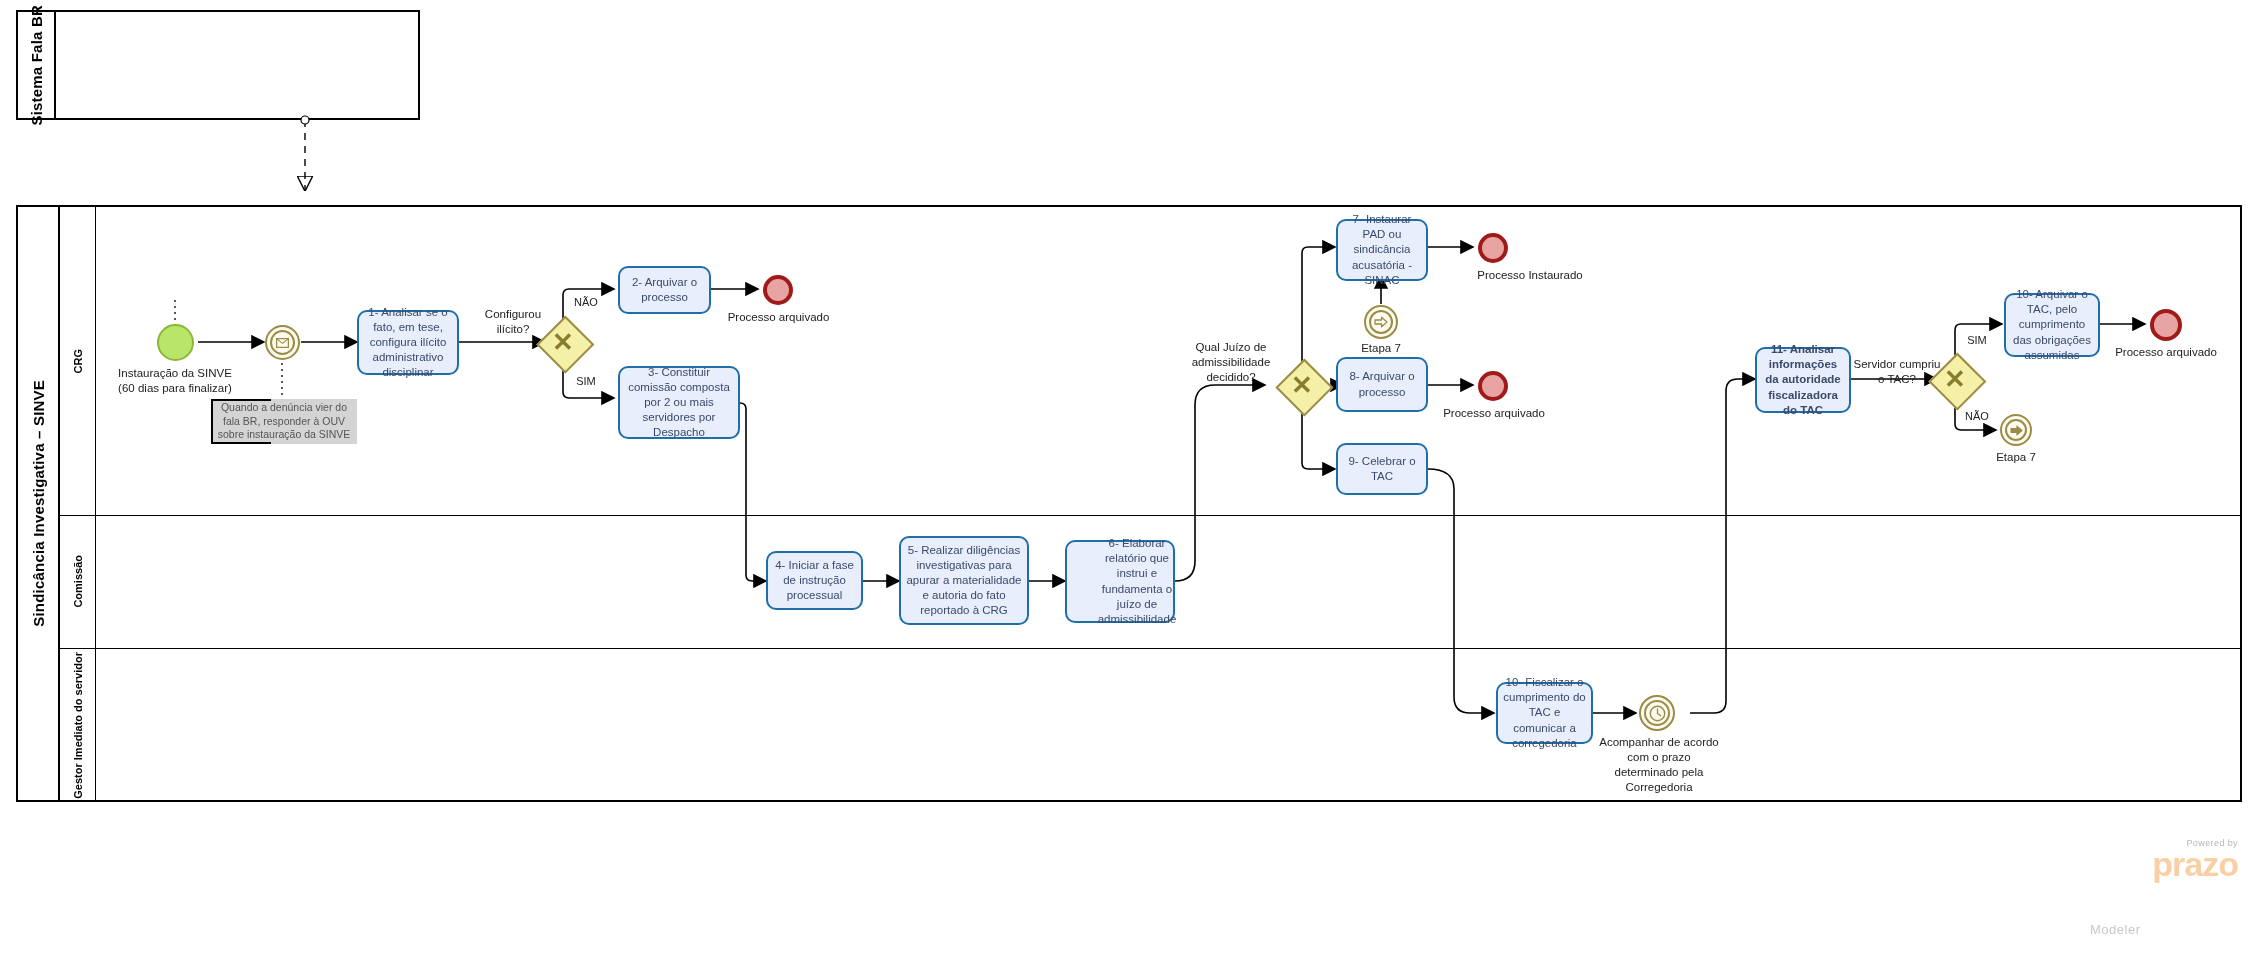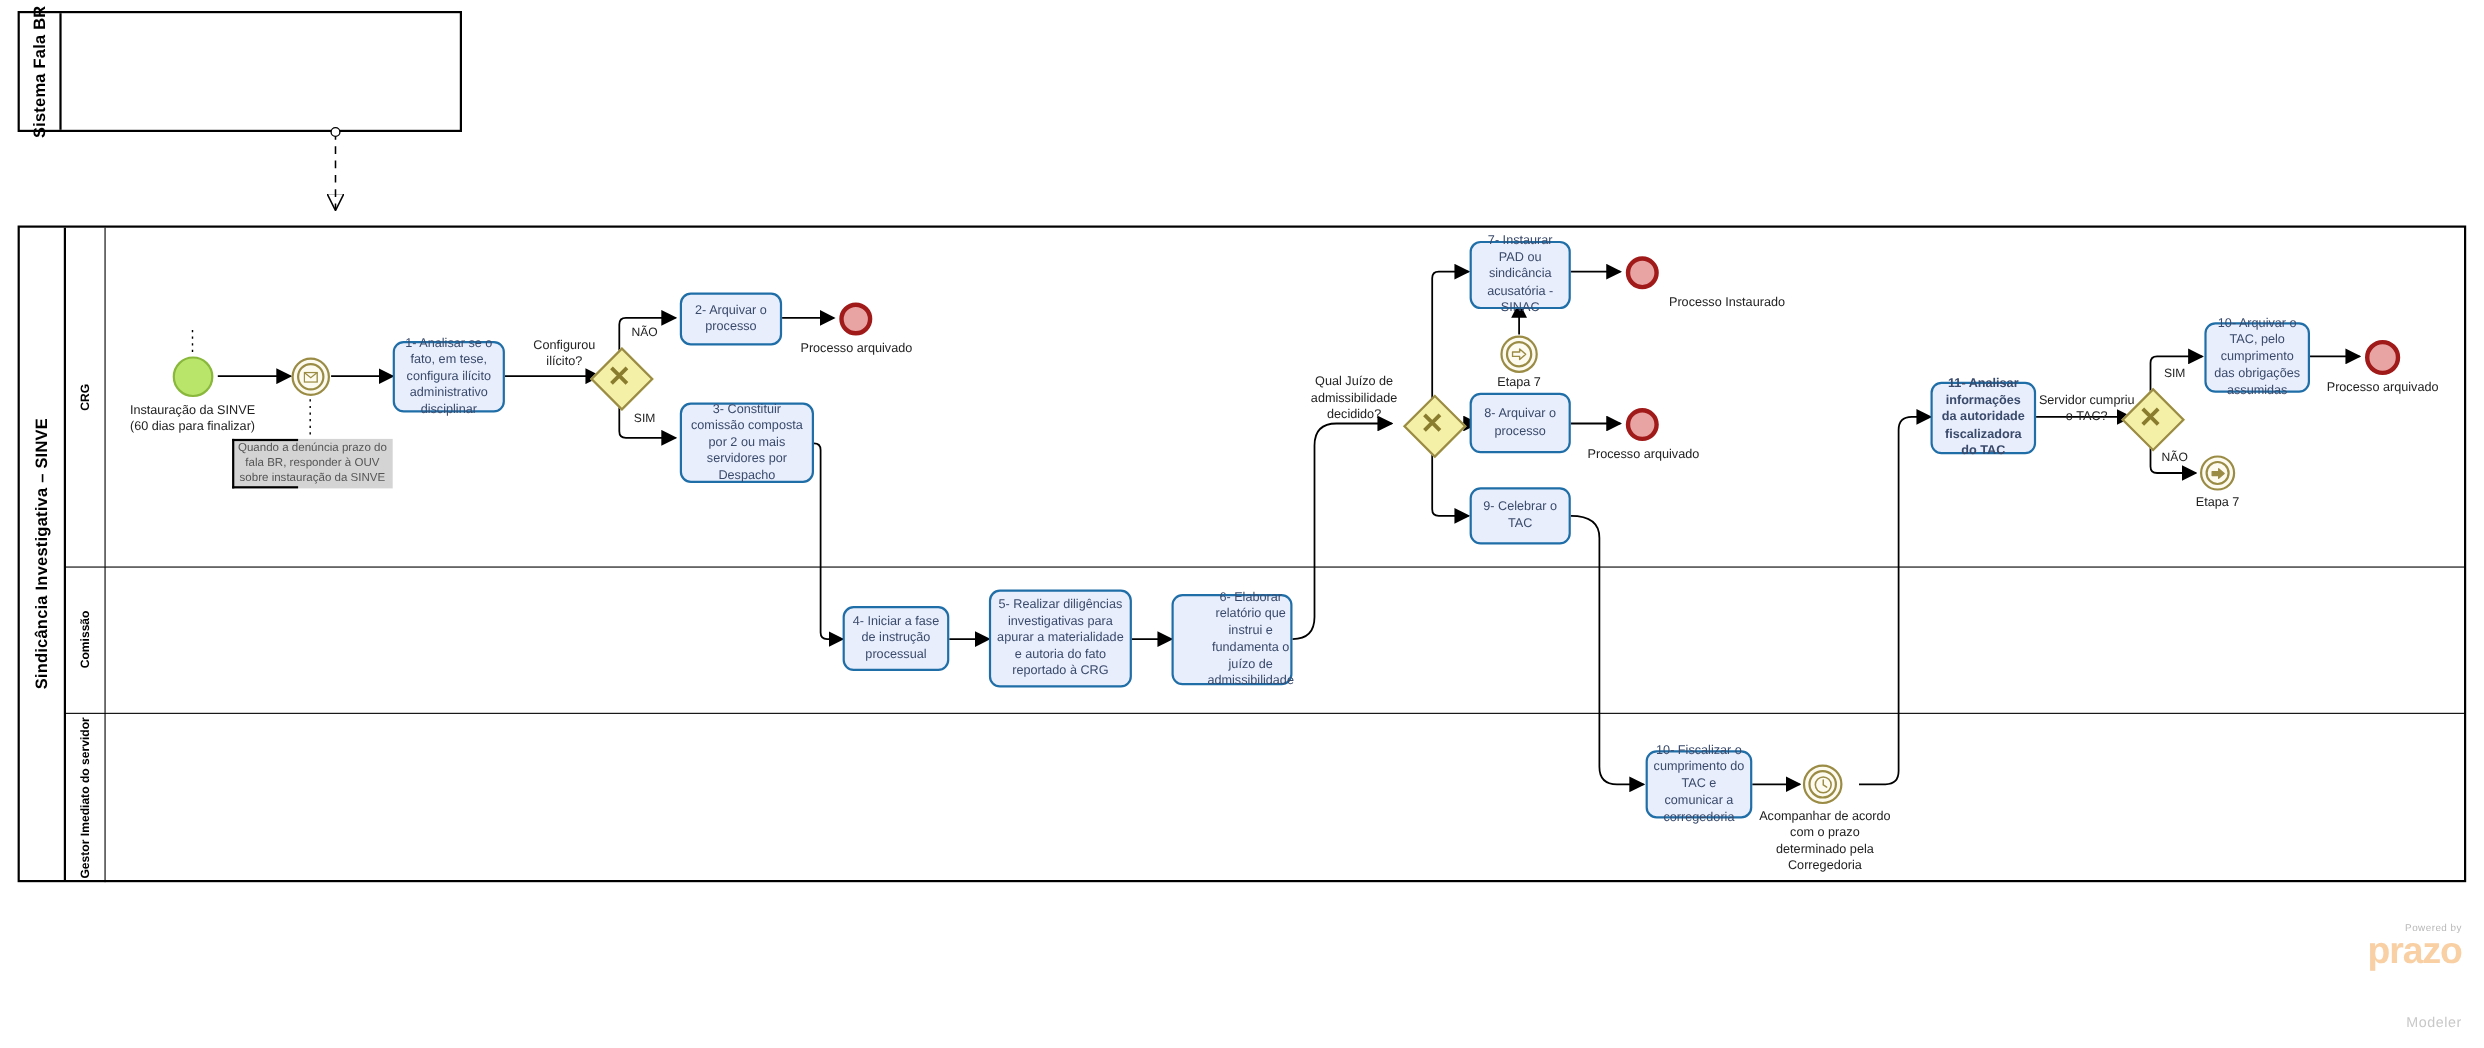--- a/index.html
+++ b/index.html
@@ -155,41 +155,41 @@
 
     <path d="M175,300 L175,322" stroke="#000" stroke-width="1.3" fill="none" stroke-dasharray="2,4"></path>
 
     <path d="M282,363 L282,403" stroke="#000" stroke-width="1.3" fill="none" stroke-dasharray="2,4"></path>
   </svg>
 
 
   <div class="note" style="left:211px;top:399px;width:146px;height:45px;">
     <div class="cap"></div>
     <div class="cap2"></div>
-    <span>Quando a denúncia prazo do fala BR, responder à OUV sobre instauração da SINVE</span>
+    <span>Quando a denúncia vier do fala BR, responder à OUV sobre instauração da SINVE</span>
   </div>
 
   <div class="ev ev-start" style="left:157px;top:324px;width:37px;height:37px;"></div>
   <div class="lbl" style="left:95px;top:366px;width:160px;">Instauração da SINVE
 (60 dias para finalizar)</div>
 
   <div class="ev ev-int" style="left:265px;top:325px;width:35px;height:35px;">
     <div class="ev-ic">
       <svg width="13" height="10" viewBox="0 0 13 10">
         <rect x="0.6" y="0.6" width="11.8" height="8.8" fill="none" stroke="#9a8b45" stroke-width="1.3"></rect>
         <path d="M0.6,0.6 L6.5,5.4 L12.4,0.6" fill="none" stroke="#9a8b45" stroke-width="1.1"></path>
       </svg>
     </div>
   </div>
 
   <div class="ev ev-end" style="left:763px;top:275px;width:30px;height:30px;"></div>
   <div class="lbl" style="left:706px;top:310px;width:145px;">Processo arquivado</div>
 
   <div class="ev ev-end" style="left:1478px;top:233px;width:30px;height:30px;"></div>
-  <div class="lbl" style="left:1496px;top:268px;width:148px;">Processo  Instaurado</div>
+  <div class="lbl" style="left:1456px;top:268px;width:148px;">Processo  Instaurado</div>
 
   <div class="ev ev-end" style="left:1478px;top:371px;width:30px;height:30px;"></div>
   <div class="lbl" style="left:1420px;top:406px;width:148px;">Processo  arquivado</div>
 
   <div class="ev ev-int" style="left:1364px;top:305px;width:34px;height:34px;">
     <div class="ev-ic">
       <svg width="14" height="12" viewBox="0 0 14 12">
         <path d="M1,4 L7.5,4 L7.5,1.2 L13,6 L7.5,10.8 L7.5,8 L1,8 z" fill="none" stroke="#9a8b45" stroke-width="1.3" stroke-linejoin="round"></path>
       </svg>
     </div>
@@ -267,16 +267,16 @@
     <b>✕</b>
   </div>
   <div class="lbl" style="left:1849px;top:357px;width:96px;">Servidor cumpriu
 o TAC?</div>
   <div class="flbl" style="left:1960px;top:334px;width:34px;">SIM</div>
   <div class="flbl" style="left:1960px;top:410px;width:34px;">NÃO</div>
 
   <div class="logo" style="left:2078px;top:838px;width:160px;">
     <div class="pw">Powered by</div>
     <div class="bz">prazo</div>
-    <div class="md" style="text-align:right;padding-left:12px;margin-top:42px;">Modeler</div>
+    <div class="md" style="text-align:left;padding-left:12px;margin-top:42px;">Modeler</div>
   </div>
 
 </div>
 
 </body></html>

